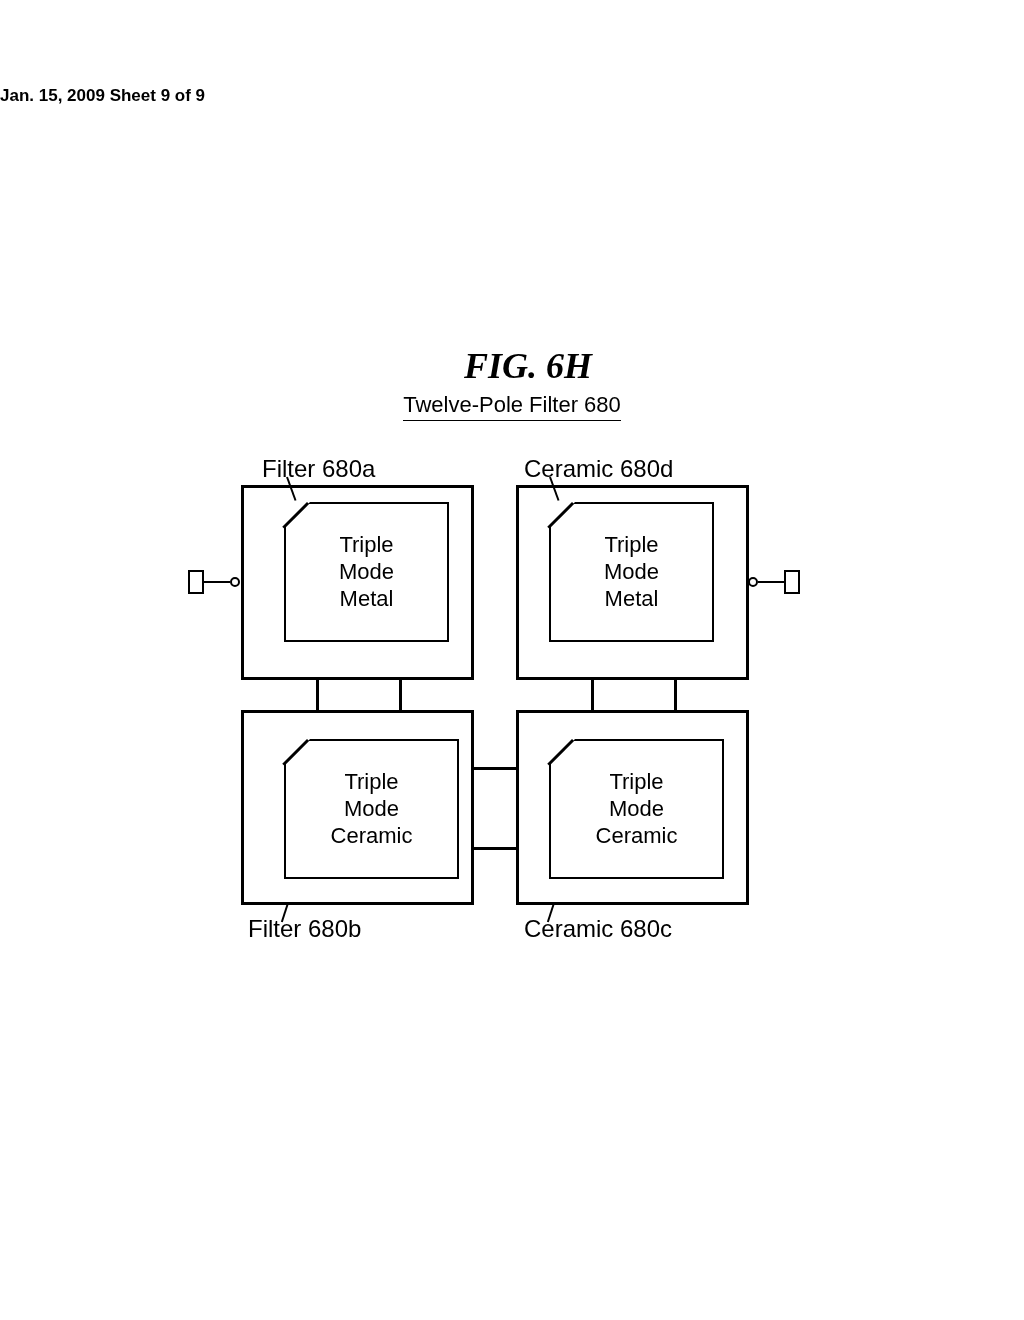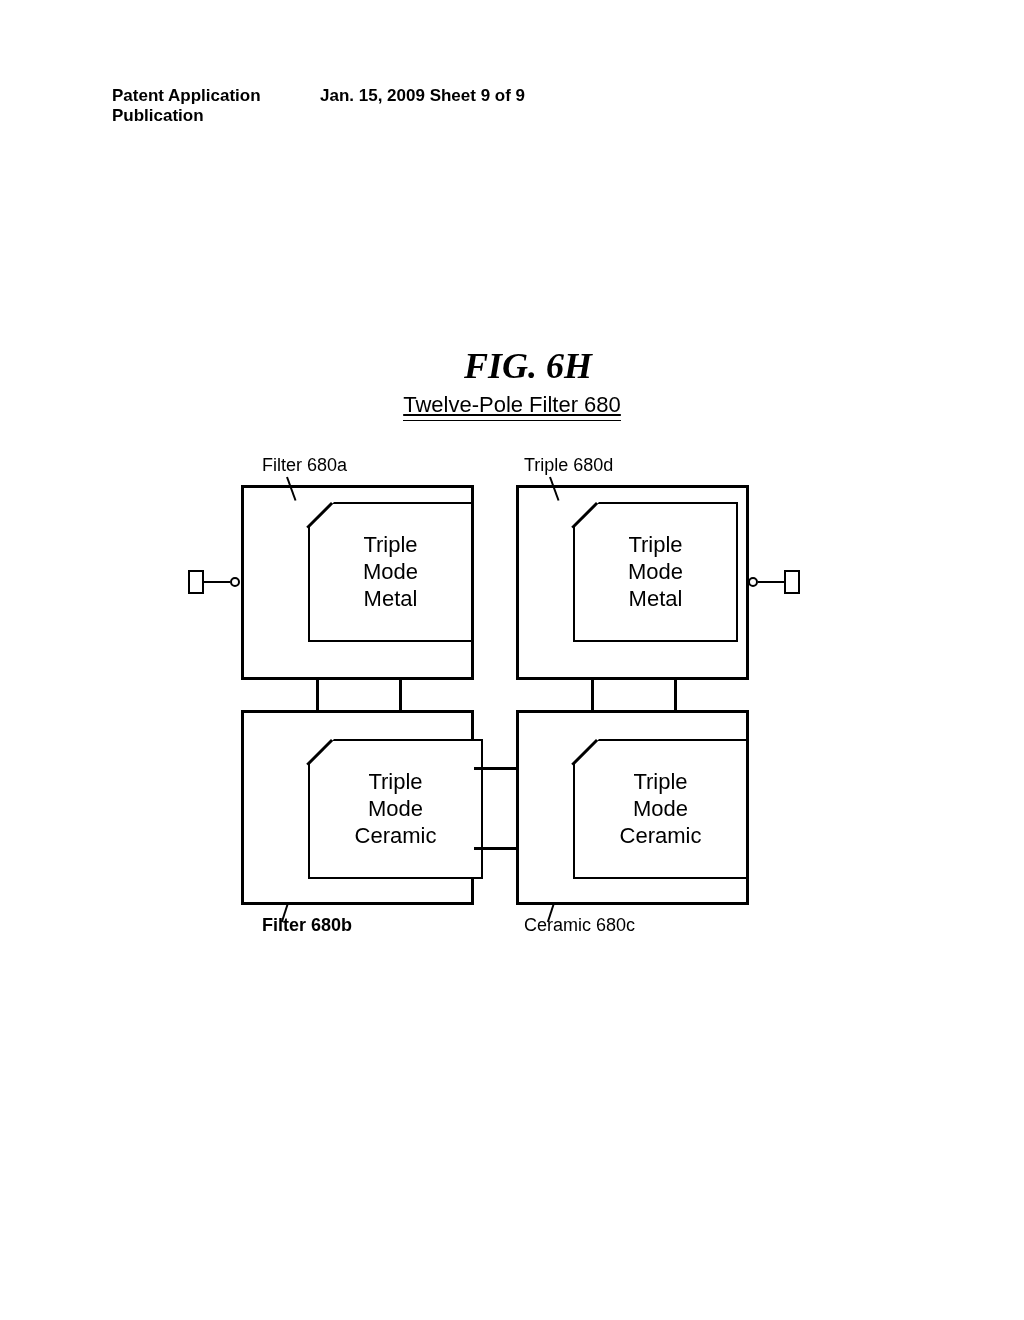--- a/index.html
+++ b/index.html
@@ -40,45 +40,43 @@
     top: 392px;
     left: 0;
     width: 1024px;
     text-align: center;
   }
   .subtitle {
     display: inline-block;
     font-size: 22px;
     border-bottom: 1.5px solid #000;
     padding-bottom: 2px;
-    text-decoration: underline;
   }
 
   .diagram {
     position: absolute;
     top: 455px;
     left: 204px;
     width: 590px;
   }
 
   .label {
     position: absolute;
-    font-size: 18px;
+    font-size: 24px;
   }
 
   .outer-box {
     position: absolute;
     border: 3px solid #000;
     background: #fff;
   }
   .inner-box {
     position: absolute;
     border: 2.5px solid #000;
     background: #fff;
-    margin-left: 24px;
   }
   .corner-cut {
     position: absolute;
     top: -3px;
     left: -3px;
     width: 0;
     height: 0;
     border-top: 28px solid #fff;
     border-right: 28px solid transparent;
   }
@@ -151,33 +149,32 @@
   
   .leader {
     position: absolute;
     background: #000;
   }
 </style>
 </head>
 <body>
 
 <div class="header">
-  <div class="hl">Patent Application Publication</div>
   <div class="hm">Jan. 15, 2009  Sheet 9 of 9</div>
 </div>
 
 <div class="fig-title">FIG. 6H</div>
 <div class="subtitle-wrap">
   <span class="subtitle">Twelve-Pole Filter 680</span>
 </div>
 
 <div class="diagram">
 
   <div class="label" style="top:0; left:58px;">Filter 680a</div>
-  <div class="label" style="top:0; left:320px;">Triple 680d</div>
+  <div class="label" style="top:0; left:320px;">Ceramic 680d</div>
 
   <div class="port" style="top:115px; left:-16px;">
     <div class="stub"></div>
     <div class="line"></div>
     <div class="dot"></div>
   </div>
 
   <div class="port right" style="top:115px; left:544px;">
     <div class="stub"></div>
     <div class="line"></div>
@@ -238,18 +235,18 @@
       <div class="corner-line"></div>
       <div class="inner-text">
         <div>Triple</div>
         <div>Mode</div>
         <div>Ceramic</div>
       </div>
     </div>
   </div>
 
   <div class="leader" style="top:448px; left:83px; width:2px; height:20px; transform:rotate(18deg); transform-origin:top;"></div>
-  <div class="label" style="top:460px; left:58px;font-weight:bold;">Filter 680b</div>
+  <div class="label" style="top:460px; left:44px;">Filter 680b</div>
 
   <div class="leader" style="top:448px; left:349px; width:2px; height:20px; transform:rotate(18deg); transform-origin:top;"></div>
   <div class="label" style="top:460px; left:320px;">Ceramic 680c</div>
 
 </div>
 
 </body></html>

